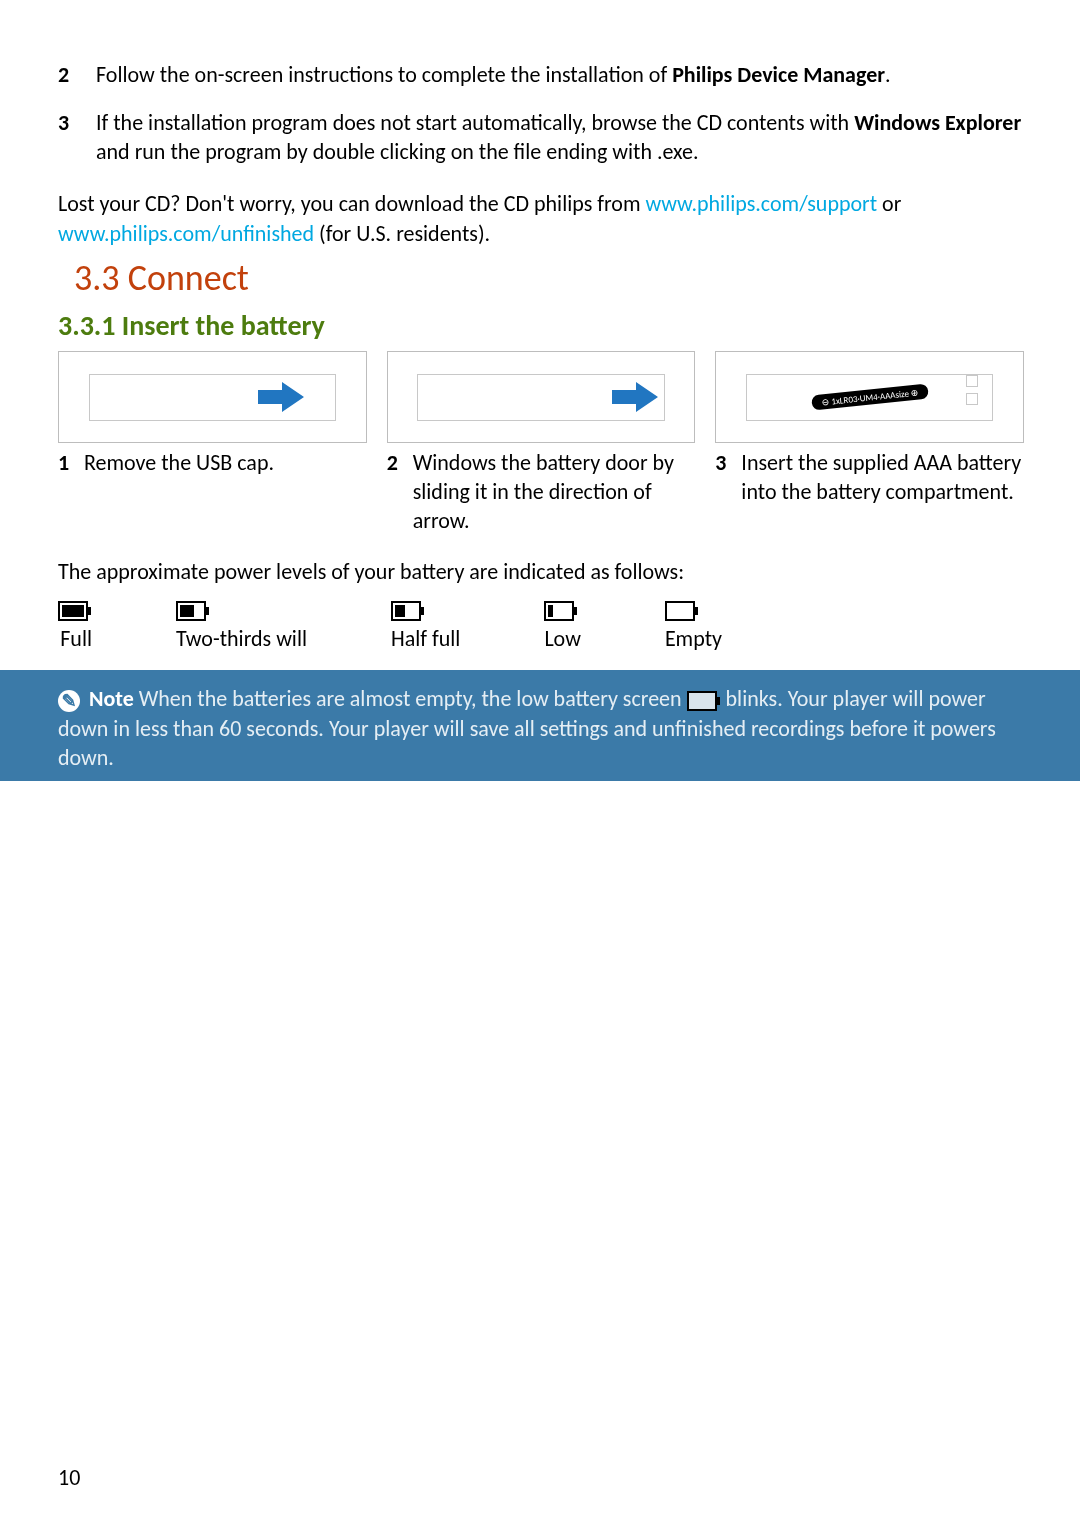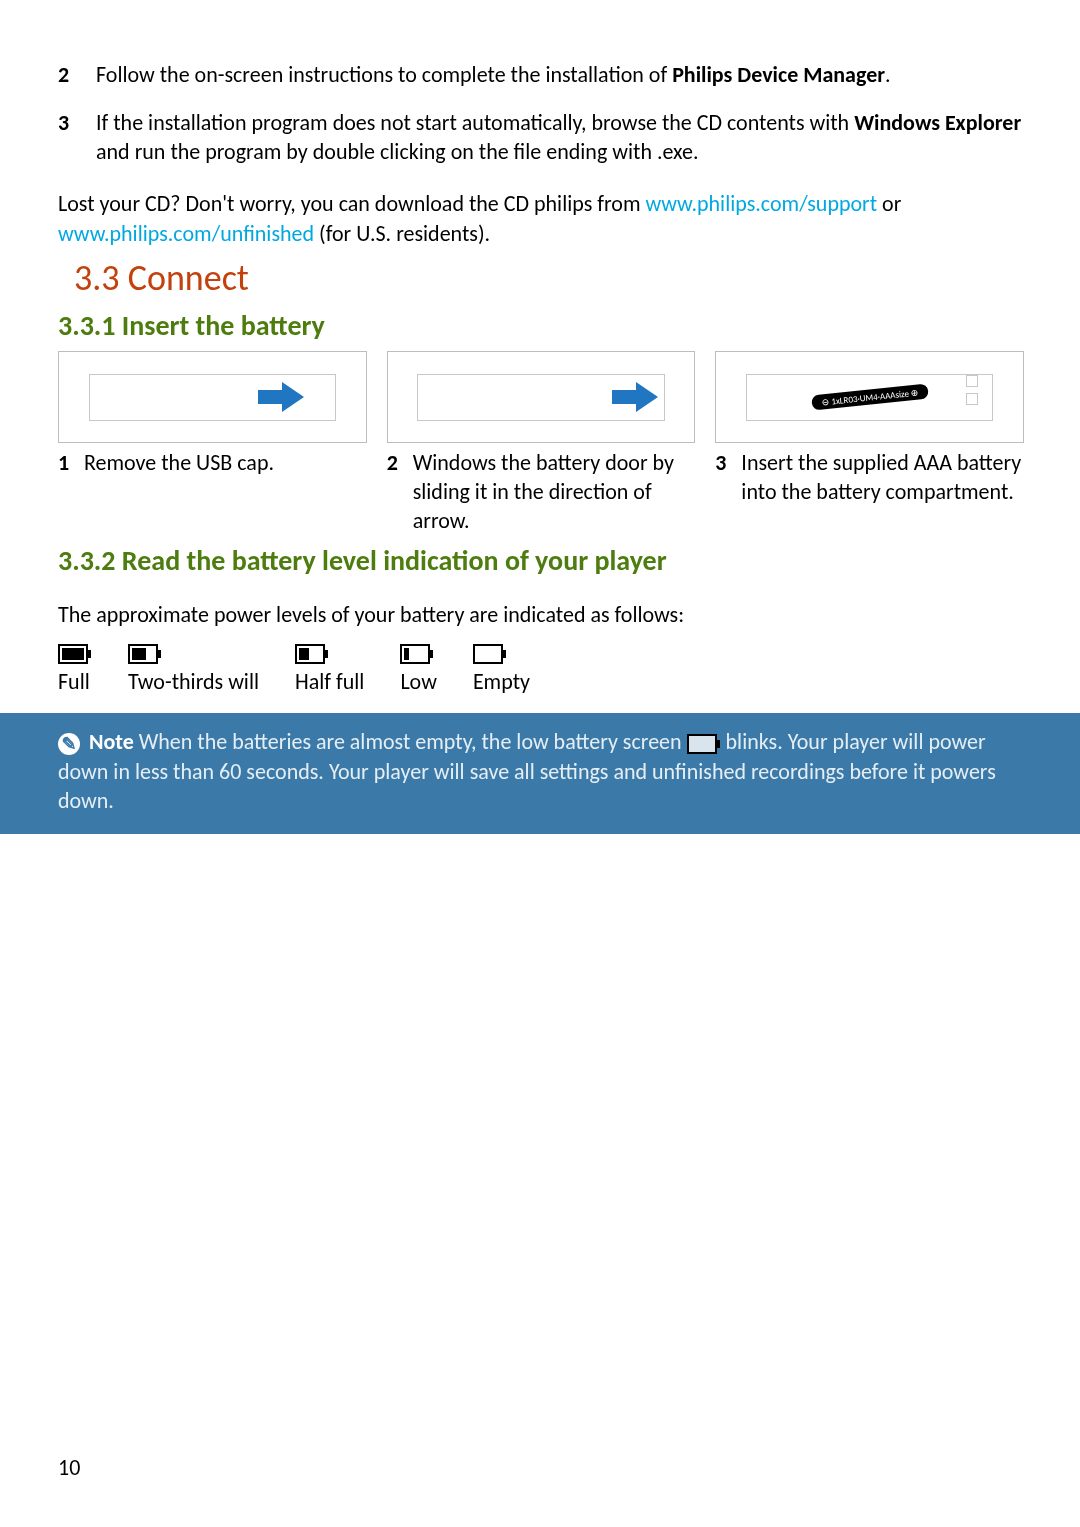--- a/index.html
+++ b/index.html
@@ -110,35 +110,36 @@
     color: #999;
   }
   .plus-minus span {
     border: 1px solid #c8c8c8;
     width: 10px;
     height: 10px;
     display: inline-block;
   }
   .levels {
     display: flex;
-    gap: 36px;
+    gap: 84px;
     font-size: 22px;
     align-items: flex-start;
     margin: 14px 0 18px 0;
+    text-align: right;
   }
   .level {
     display: flex;
     flex-direction: column;
     gap: 4px;
   }
   .notebox {
     background: #3b7aa8;
     color: #e5eef4;
     margin: 0 -58px;
-    padding: 14px 58px 18px 58px;
+    padding: 14px 58px 8px 58px;
     font-size: 22px;
     line-height: 1.35;
     position: relative;
   }
   .notebox .note-label { font-weight: bold; color: #fff; }
   .note-icon {
     display: inline-flex;
     width: 22px;
     height: 22px;
     background: #fff;
@@ -146,21 +147,21 @@
     border-radius: 50%;
     align-items: center;
     justify-content: center;
     font-weight: bold;
     font-size: 18px;
     vertical-align: middle;
     margin-right: 4px;
   }
   .page-num {
     position: absolute;
-    bottom: 46px;
+    bottom: 36px;
     left: 58px;
     font-size: 22px;
   }
   svg.batt { display: block; }
 </style>
 </head>
 <body>
 
 <div class="page">
 
@@ -225,21 +226,20 @@
             </div>
         </div>
       </div>
       <div class="figcap">
         <span class="num">3</span>
         <span>Insert the supplied AAA battery into the battery compartment.</span>
       </div>
     </div>
   </div>
 
-  <h3 class="subsection">3.3.2   Read the battery level indication of your player</h3>
 
   <p class="para">The approximate power levels of your battery are indicated as follows:</p>
 
   <div class="levels">
     <div class="level">
       <svg class="batt" width="34" height="20" viewBox="0 0 34 20">
         <rect x="1" y="1" width="28" height="18" fill="none" stroke="#000" stroke-width="2"></rect>
         <rect x="29" y="6" width="4" height="8" fill="#000"></rect>
         <rect x="4" y="4" width="22" height="12" fill="#000"></rect>
       </svg>

